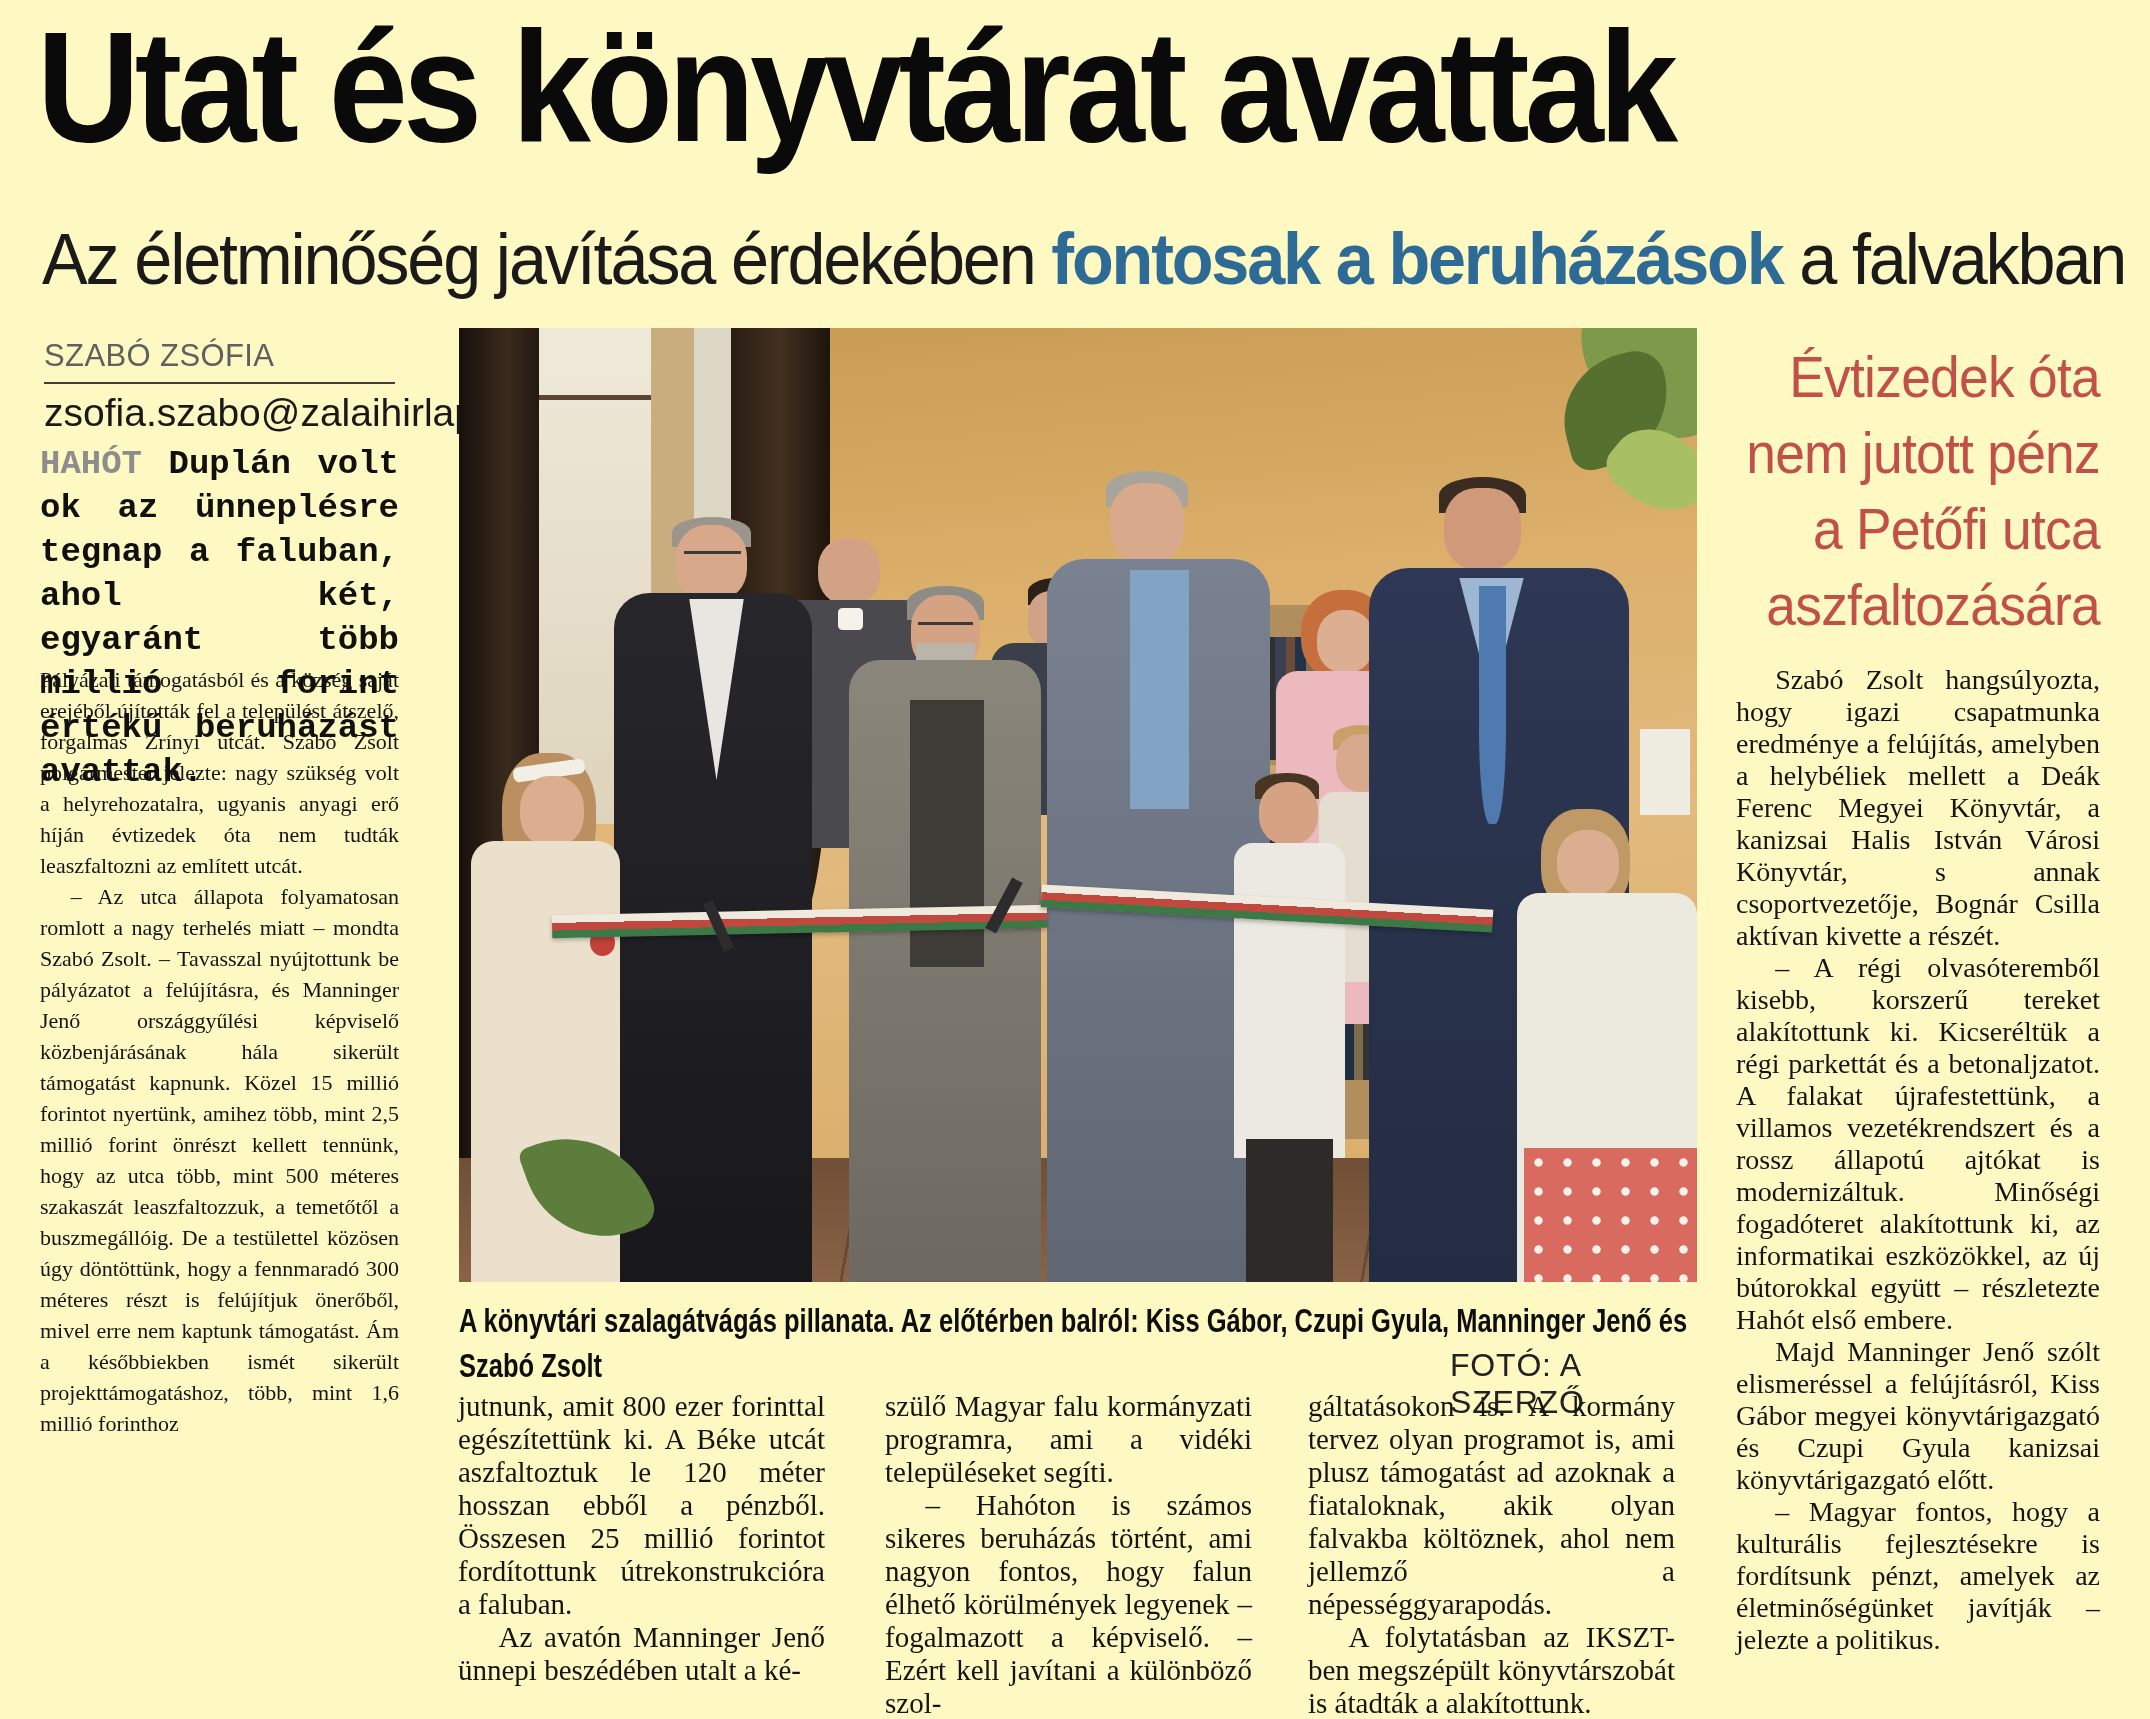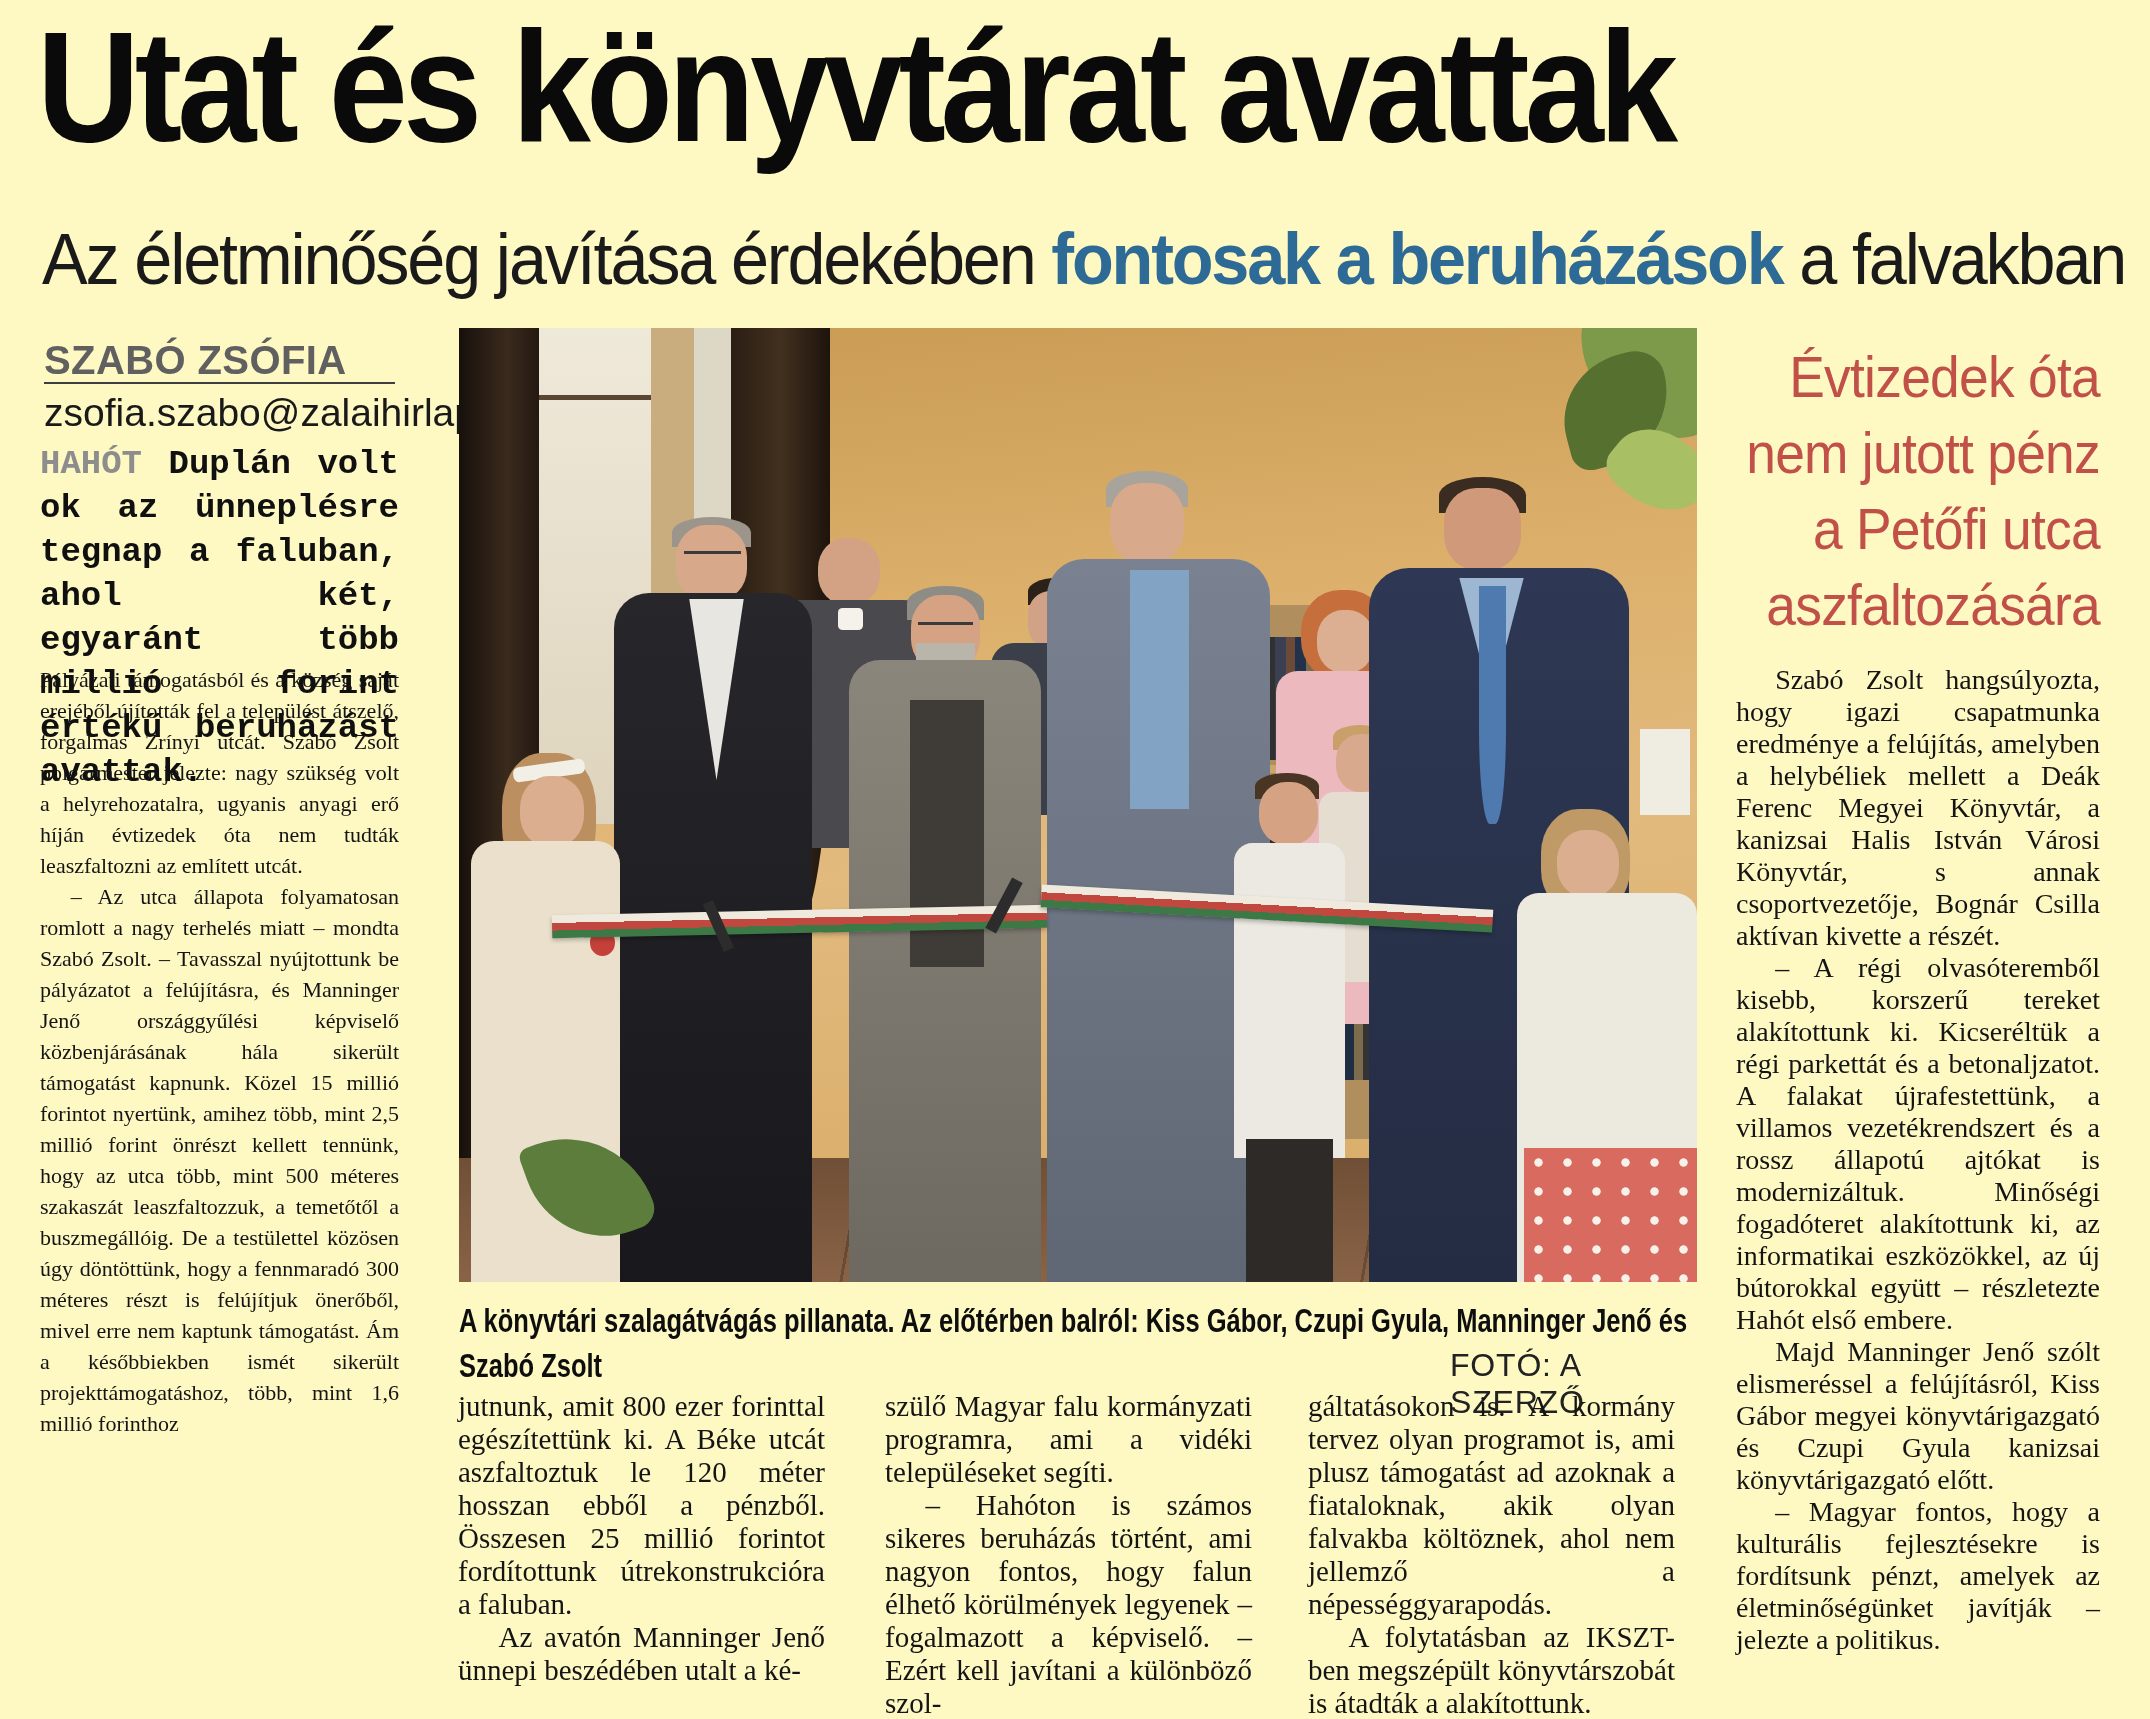--- a/index.html
+++ b/index.html
@@ -12,21 +12,21 @@
             font-family:"Liberation Sans",sans-serif;font-weight:700;font-size:158px;
             letter-spacing:-5.4px;line-height:1.02;color:#0a0a0a;
             transform:scaleX(.90);transform-origin:left top;}
   .subheadline{position:absolute;left:42px;top:218px;margin:0;white-space:nowrap;
             font-family:"Liberation Sans",sans-serif;font-weight:400;font-size:72px;
             letter-spacing:-2.3px;color:#1a1a1a;transform:scaleX(.95);transform-origin:left top;}
   .subheadline .hl{font-weight:700;}
 
   
   .byline-author{position:absolute;left:44px;top:338px;font-family:"Liberation Sans",sans-serif;
-            font-weight:700;font-size:40px;letter-spacing:0.4px;color:#606060;}
+            font-weight:400;font-size:31px;letter-spacing:0.4px;color:#606060;}
   .byline-rule{position:absolute;left:44px;top:382px;width:351px;height:2.3px;background:#3e3e3e;}
   .byline-email{position:absolute;left:44px;top:391px;font-family:"Liberation Sans",sans-serif;
             font-weight:400;font-size:39px;color:#191919;}
 
   
   .lead{position:absolute;left:40px;top:442px;width:359px;margin:0;
         font-family:Liberation Mono, monospace;font-weight:700;font-size:34px;
         line-height:44px;text-align:justify;color:#101010;}
   .lead .loc{color:#8d8d8d;}
   .serif-p{margin:0;font-size:22px;line-height:31px;text-align:justify;}

